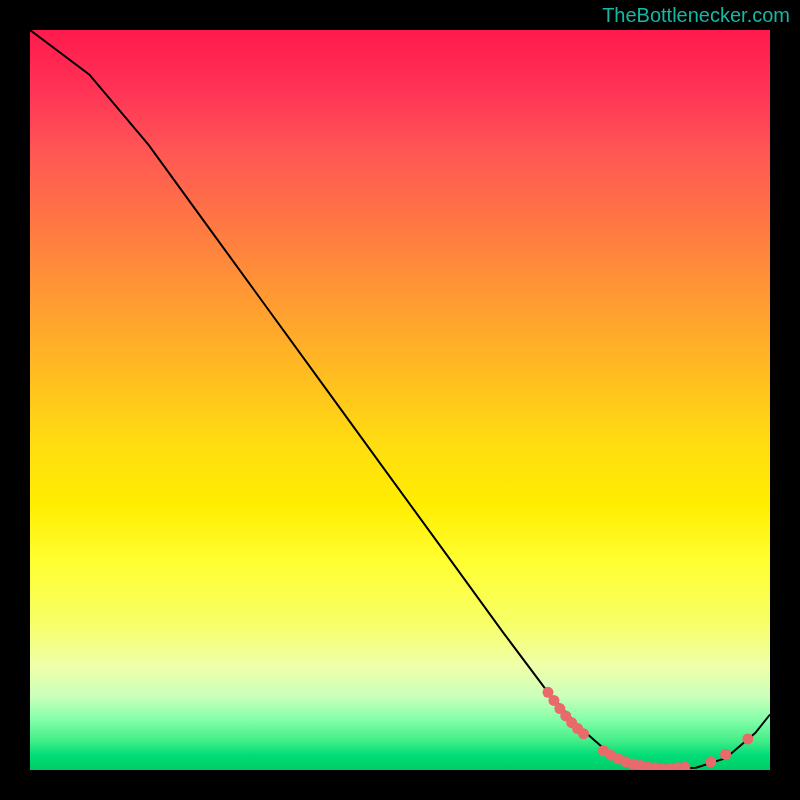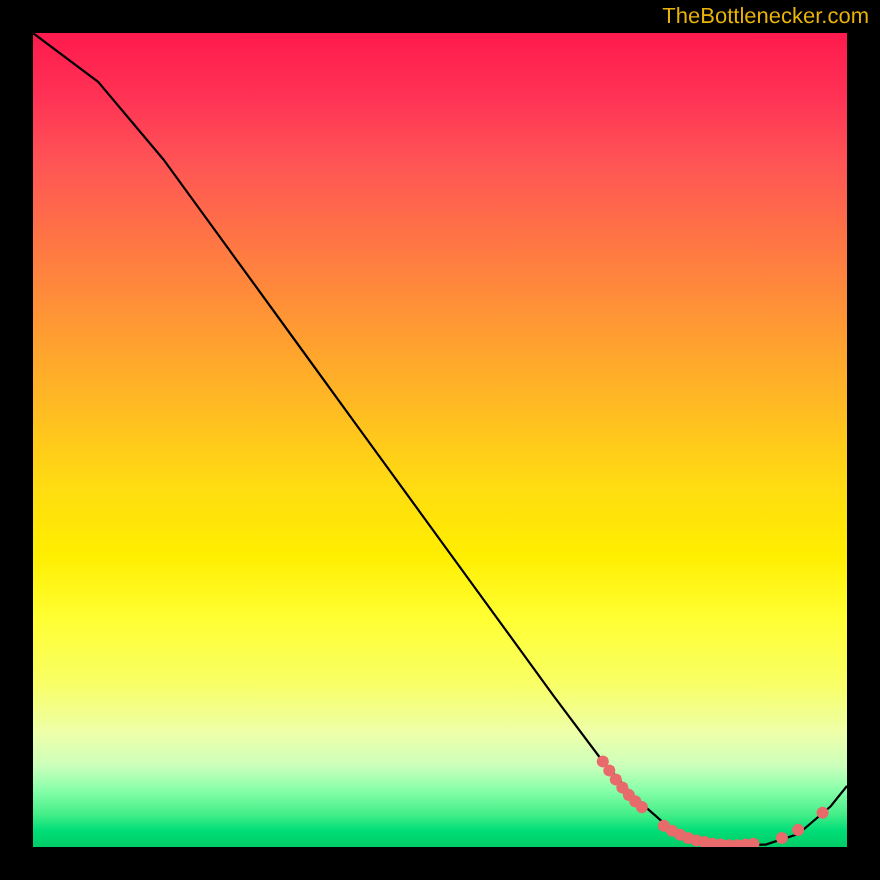--- a/index.html
+++ b/index.html
@@ -8,21 +8,21 @@
     height: 800px;
     background: #000;
     position: relative;
     font-family: Arial, sans-serif;
     overflow: hidden;
   }
   .attribution {
     position: absolute;
     top: 4px;
     right: 10px;
-    color: #eab308;
+    color: #14b8a6;
     font-size: 20px;
     font-weight: normal;
     z-index: 20;
   }
   .plot-area {
     position: absolute;
     left: 30px;
     top: 30px;
     width: 740px;
     height: 740px;

